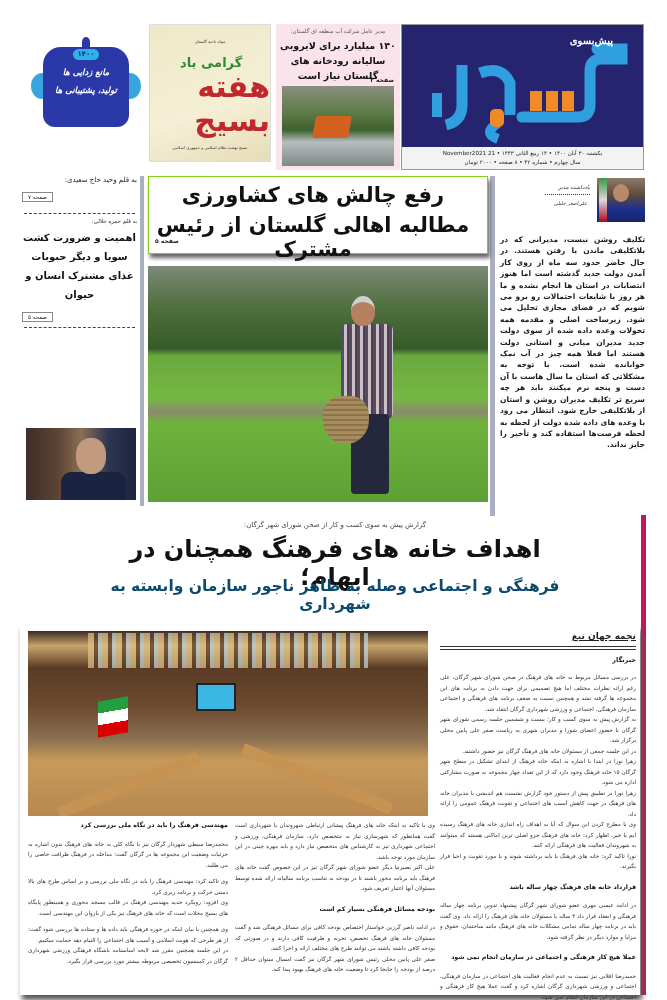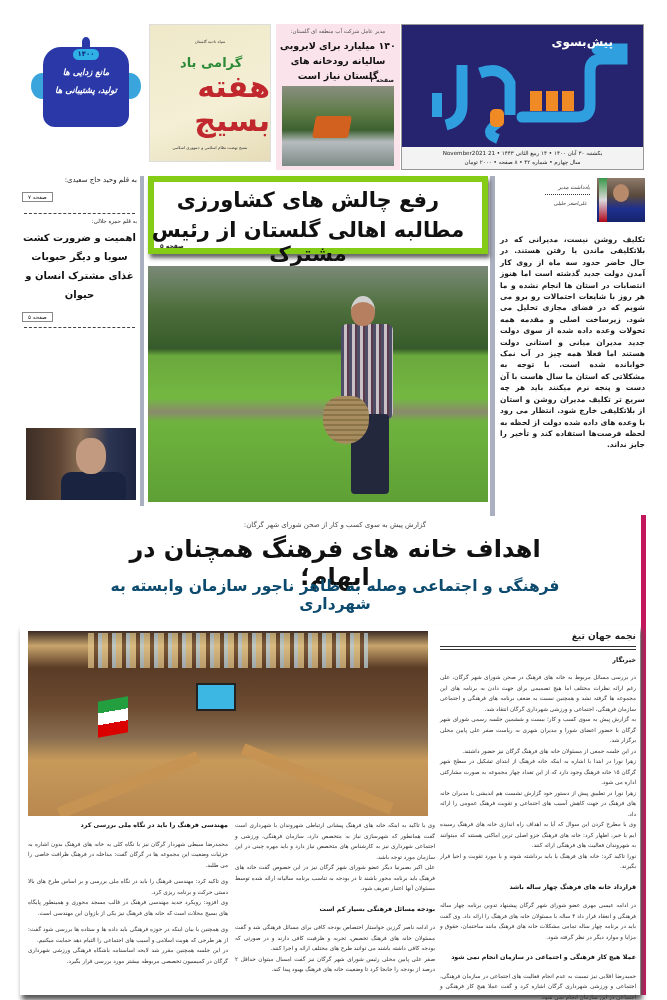--- a/index.html
+++ b/index.html
@@ -3,21 +3,21 @@
 <meta charset="utf-8">
 <style>
   * { box-sizing: border-box; margin: 0; padding: 0; }
   html, body { width: 667px; height: 1000px; background: #ffffff; overflow: hidden; }
   body { position: relative; font-family: "DejaVu Sans", sans-serif; direction: rtl; color: #222; }
   .abs { position: absolute; }
 
   
   .masthead { left: 401px; top: 24px; width: 243px; height: 146px; border: 1px solid #999; background: #fff; }
   .masthead .logo-area { position: absolute; left: 0; top: 0; width: 241px; height: 122px; background: #26246e; overflow: hidden; }
-  .masthead .tagline { position: absolute; right: 30px; top: 10px; color: #fff; font-size: 12px; font-weight: bold; }
+  .masthead .tagline { position: absolute; right: 30px; top: 10px; color: #fff; font-size: 10px; font-weight: bold; font-family: Liberation Serif, serif; }
   .masthead .date-bar { position: absolute; left: 0; top: 122px; width: 241px; height: 22px; background: #f3f3f3; font-size: 5.6px; text-align: center; line-height: 9px; padding-top: 2px; color: #222; }
 
   .promo-box { left: 276px; top: 24px; width: 124px; height: 146px; background: #fbe3ec; }
   .promo-box .kicker { position: absolute; right: 4px; top: 4px; font-size: 5.5px; color: #555; width: 116px; text-align: center; }
   .promo-box .title { position: absolute; right: 4px; top: 14px; width: 116px; font-size: 9.5px; font-weight: bold; line-height: 15px; text-align: center; color: #111; }
   .promo-box .pageref { position: absolute; right: 6px; top: 52px; font-size: 6px; font-weight: bold; }
   .promo-box .photo { position: absolute; left: 6px; top: 62px; width: 112px; height: 80px; background: linear-gradient(180deg,#8a8f80 0%,#5b7a44 35%,#3d6130 55%,#b7bcbf 70%,#7c8a85 100%); overflow: hidden; }
   .excavator { position: absolute; left: 32px; top: 30px; width: 36px; height: 22px; background: #d2611f; transform: skewX(-10deg); border-radius: 3px; }
 
   .poster { left: 149px; top: 24px; width: 122px; height: 138px; background: linear-gradient(160deg,#efe9c9,#f4efd5 60%,#e6dcb8); border: 1px solid #ddd; overflow: hidden; }
@@ -38,21 +38,21 @@
   .editorial .ed-photo { position: absolute; right: 0; top: 2px; width: 48px; height: 44px; background: linear-gradient(180deg,#8e7a6a 0%,#5a4a3c 40%,#1e2f8f 70%,#16246a 100%); }
   .editorial .ed-photo .flag { position: absolute; left: 2px; top: 0; width: 8px; height: 44px; background: linear-gradient(180deg,#239f40,#fff 50%,#da0000); opacity: .8; }
   .editorial .ed-photo .face { position: absolute; left: 16px; top: 6px; width: 16px; height: 18px; background: #b88a6c; border-radius: 50%; }
   .editorial .ed-label { position: absolute; right: 55px; top: 8px; font-size: 5.5px; color: #333; font-style: italic; }
   .editorial .ed-dots { position: absolute; right: 55px; top: 18px; width: 45px; border-top: 1.5px dotted #333; }
   .editorial .ed-author { position: absolute; right: 58px; top: 24px; font-size: 5px; color: #333; font-style: italic; }
   .editorial .ed-body { position: absolute; right: 0; top: 58px; width: 145px; font-size: 7.5px; line-height: 11.4px; text-align: justify; font-weight: bold; color: #1c1c1c; }
   .col-rule-r { left: 490px; top: 176px; width: 5px; height: 340px; background: #aab0c0; }
 
   
-  .top-head { left: 148px; top: 176px; width: 340px; height: 78px; background: #fff; box-shadow: 2px 4px 4px #666; border: 6px solid #84cc16; }
+  .top-head { left: 148px; top: 176px; width: 340px; height: 78px; background: #fff; box-shadow: 2px 4px 4px #666; border: 1px solid #84cc16; }
   .top-head .line { position: absolute; right: 14px; width: 320px; text-align: center; font-size: 21px; font-weight: bold; color: #111; }
   .top-head .l1 { top: 6px; } .top-head .l2 { top: 36px; }
   .top-head .pg { position: absolute; left: 6px; top: 60px; font-size: 6px; font-weight: bold; }
   .top-photo { left: 148px; top: 266px; width: 340px; height: 236px; overflow: hidden;
      background: linear-gradient(180deg,#7b8a78 0%,#4e6f3c 18%,#365a2a 35%,#6aa83c 38%,#74b842 56%,#8a8a6c 62%,#6fb33e 66%,#5ea035 100%); }
   .farmer { position: absolute; left: 175px; top: 30px; width: 80px; height: 200px; }
   .farmer .head { position: absolute; left: 28px; top: 0; width: 24px; height: 30px; background: #b57f60; border-radius: 50% 50% 45% 45%; border-top: 6px solid #d0d0d0; }
   .farmer .shirt { position: absolute; left: 18px; top: 28px; width: 52px; height: 95px; background: repeating-linear-gradient(90deg,#4e4e66 0 3px,#c9c0c8 3px 6px,#5c3a4a 6px 8px); border-radius: 6px; }
   .farmer .pants { position: absolute; left: 28px; top: 118px; width: 38px; height: 80px; background: #23283d; border-radius: 4px; }
   .farmer .basket { position: absolute; left: 0; top: 100px; width: 46px; height: 48px; background: repeating-linear-gradient(0deg,#a68c5f 0 3px,#8c7449 3px 5px); border-radius: 40% 40% 50% 50%; }
@@ -78,21 +78,21 @@
 
   .meeting-photo { left: 28px; top: 631px; width: 400px; height: 185px; overflow: hidden;
      background: linear-gradient(180deg,#3a2a22 0%,#c8a46c 8%,#5a3b25 20%,#6b4a30 40%,#8a6e50 58%,#c79a5a 70%,#b88850 100%); }
   .mp-screen { position: absolute; left: 168px; top: 52px; width: 40px; height: 28px; background: #3cb6e2; border: 2px solid #222; }
   .mp-flag { position: absolute; left: 70px; top: 68px; width: 30px; height: 36px; background: linear-gradient(180deg,#239f40 33%,#fff 33% 66%,#da0000 66%); transform: skewY(-10deg); }
   .mp-table-l { position: absolute; left: 20px; top: 120px; width: 150px; height: 12px; background: #c69352; transform: rotate(-22deg); transform-origin: right; }
   .mp-table-r { position: absolute; left: 215px; top: 112px; width: 160px; height: 12px; background: #c69352; transform: rotate(22deg); transform-origin: left; }
   .mp-ceiling { position: absolute; left: 60px; top: 2px; width: 280px; height: 35px; background: repeating-linear-gradient(90deg,#e0c488 0 6px,#5c3a22 6px 10px,#bcd6e2 10px 14px); opacity: .7; }
 
   .byline-box { left: 440px; top: 631px; width: 196px; }
-  .byline-box .name { font-size: 9px; font-weight: bold; text-align: right; }
+  .byline-box .name { font-size: 9px; font-weight: bold; text-align: right; text-decoration: underline; }
   .byline-box .rules { border-top: 1px solid #333; border-bottom: 1px solid #333; height: 4px; margin: 5px 0 6px 0; }
   .byline-box .role { font-size: 6.5px; font-weight: bold; }
   .article-col { font-size: 5.7px; line-height: 10.5px; text-align: justify; color: #333; }
   .article-col p { margin-bottom: 0; }
   .article-col h4 { font-size: 6.3px; font-weight: bold; color: #111; margin: 10px 0 8px; }
   .col-1 { left: 440px; top: 672px; width: 196px; }
   .col-2 { left: 235px; top: 820px; width: 200px; }
   .col-3 { left: 28px; top: 820px; width: 200px; }
   .col-3 h4.first { margin-top: 0; }
 </style>

